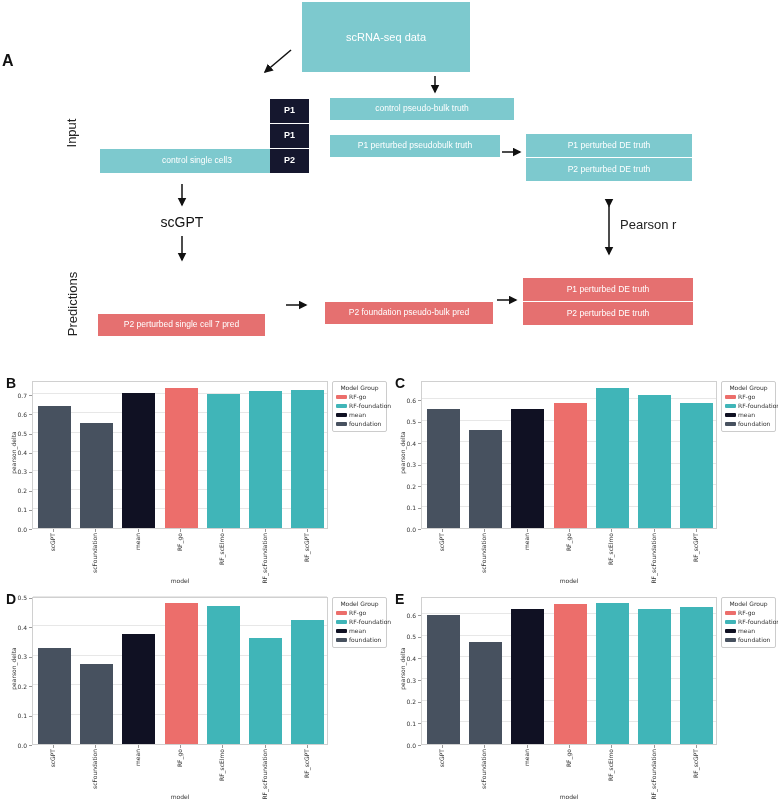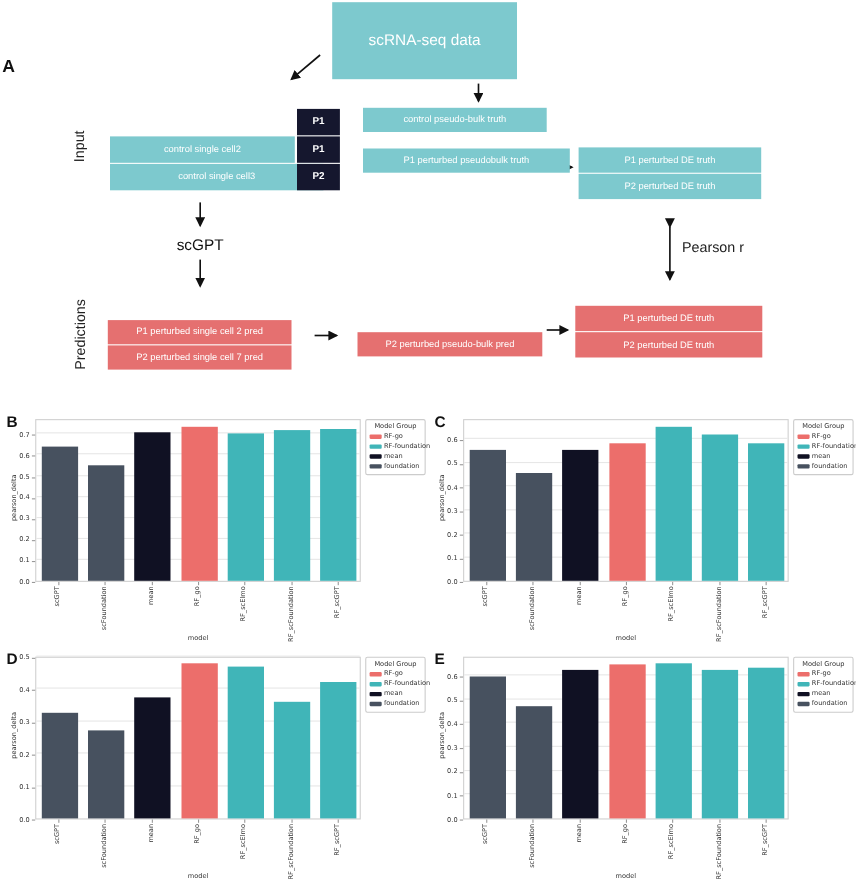--- a/index.html
+++ b/index.html
@@ -43,62 +43,60 @@
 </style>
 </head>
 <body>
 
 <div class="figure">
 
   <div class="diagram">
 
     <div class="abs panelA-letter" style="left:2px;top:52px;">A</div>
 
-    <div class="abs tbox" style="left:302px;top:2px;width:168px;height:70px;font-size:14px;">scRNA-seq data</div>
+    <div class="abs tbox" style="left:302px;top:2px;width:168px;height:70px;font-size:11px;">scRNA-seq data</div>
 
     <svg class="arrowsvg" width="778" height="370">
       <defs>
         <marker id="ah" markerWidth="7" markerHeight="7" refX="5" refY="3" orient="auto">
           <path d="M0,0 L6,3 L0,6 z" fill="#111"></path>
         </marker>
       </defs>
       <line x1="291" y1="50" x2="265" y2="72" stroke="#111" stroke-width="1.5" marker-end="url(#ah)"></line>
       <line x1="435" y1="76" x2="435" y2="92" stroke="#111" stroke-width="1.5" marker-end="url(#ah)"></line>
       <line x1="502" y1="152" x2="520" y2="152" stroke="#111" stroke-width="1.5" marker-end="url(#ah)"></line>
       <line x1="182" y1="184" x2="182" y2="205" stroke="#111" stroke-width="1.5" marker-end="url(#ah)"></line>
       <line x1="182" y1="236" x2="182" y2="260" stroke="#111" stroke-width="1.5" marker-end="url(#ah)"></line>
       <line x1="286" y1="305" x2="306" y2="305" stroke="#111" stroke-width="1.5" marker-end="url(#ah)"></line>
       <line x1="497" y1="300" x2="516" y2="300" stroke="#111" stroke-width="1.5" marker-end="url(#ah)"></line>
       <line x1="609" y1="206" x2="609" y2="254" stroke="#111" stroke-width="1.5" marker-start="url(#ah)" marker-end="url(#ah)"></line>
     </svg>
 
     <div class="abs sidelabel rot" style="left:46px;top:126px;width:50px;height:14px;">Input</div>
 
-    <div class="abs tbox" style="left:100px;top:124px;width:168px;height:24px;">control single cell2</div>
     <div class="abs tbox" style="left:100px;top:149px;width:194px;height:24px;">control single cell3</div>
     <div class="abs dbox" style="left:270px;top:99px;width:39px;height:24px;">P1</div>
     <div class="abs dbox" style="left:270px;top:124px;width:39px;height:24px;">P1</div>
     <div class="abs dbox" style="left:270px;top:149px;width:39px;height:24px;">P2</div>
 
-    <div class="abs tbox" style="left:330px;top:98px;width:167px;height:22px;">control pseudo-bulk truth</div>
-
-    <div class="abs tbox" style="left:330px;top:135px;width:188px;height:22px;">P1 perturbed pseudobulk truth</div>
+    <div class="abs tbox" style="left:330px;top:98px;width:184px;height:22px;">control pseudo-bulk truth</div>
+
+    <div class="abs tbox" style="left:330px;top:135px;width:170px;height:22px;">P1 perturbed pseudobulk truth</div>
 
     <div class="abs tbox" style="left:526px;top:134px;width:166px;height:23px;">P1 perturbed DE truth</div>
     <div class="abs tbox" style="left:526px;top:158px;width:166px;height:23px;">P2 perturbed DE truth</div>
 
     <div class="abs flowtext" style="left:150px;top:214px;width:64px;">scGPT</div>
     <div class="abs sidelabel" style="left:620px;top:217px;width:80px;text-align:left;">Pearson r</div>
 
     <div class="abs sidelabel rot" style="left:32px;top:297px;width:80px;height:14px;">Predictions</div>
 
-    <div class="abs rbox" style="left:98px;top:291px;width:167px;height:22px;">P1 perturbed single cell 2 pred</div>
     <div class="abs rbox" style="left:98px;top:314px;width:167px;height:22px;">P2 perturbed single cell 7 pred</div>
 
-    <div class="abs rbox" style="left:325px;top:302px;width:168px;height:22px;">P2 perturbed pseudo-bulk pred</div>
+    <div class="abs rbox" style="left:325px;top:302px;width:168px;height:22px;">P2 foundation pseudo-bulk pred</div>
 
     <div class="abs rbox" style="left:523px;top:278px;width:170px;height:23px;">P1 perturbed DE truth</div>
     <div class="abs rbox" style="left:523px;top:302px;width:170px;height:23px;">P2 perturbed DE truth</div>
   </div>
 
   <div class="chart-panel" style="left:0;top:371px;">
       <div class="pletter">B</div>
       <div class="ylab">pearson_delta</div>
       <div class="xlab">model</div>
       <div class="plot">

